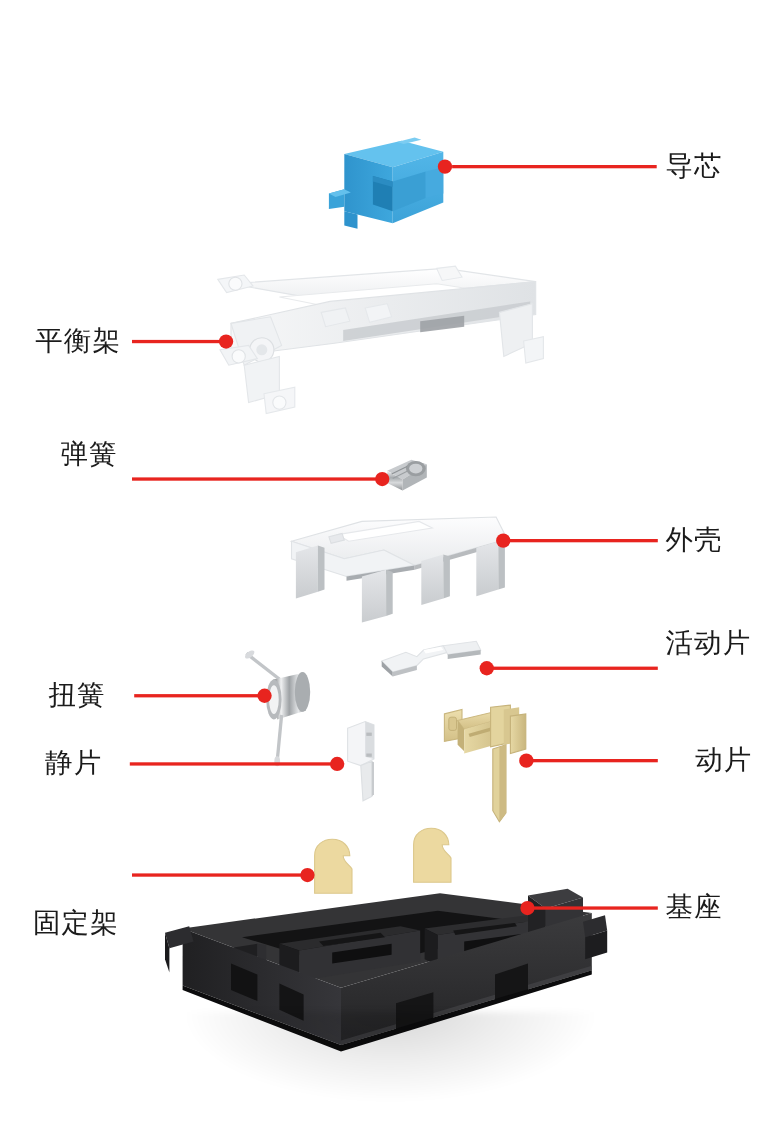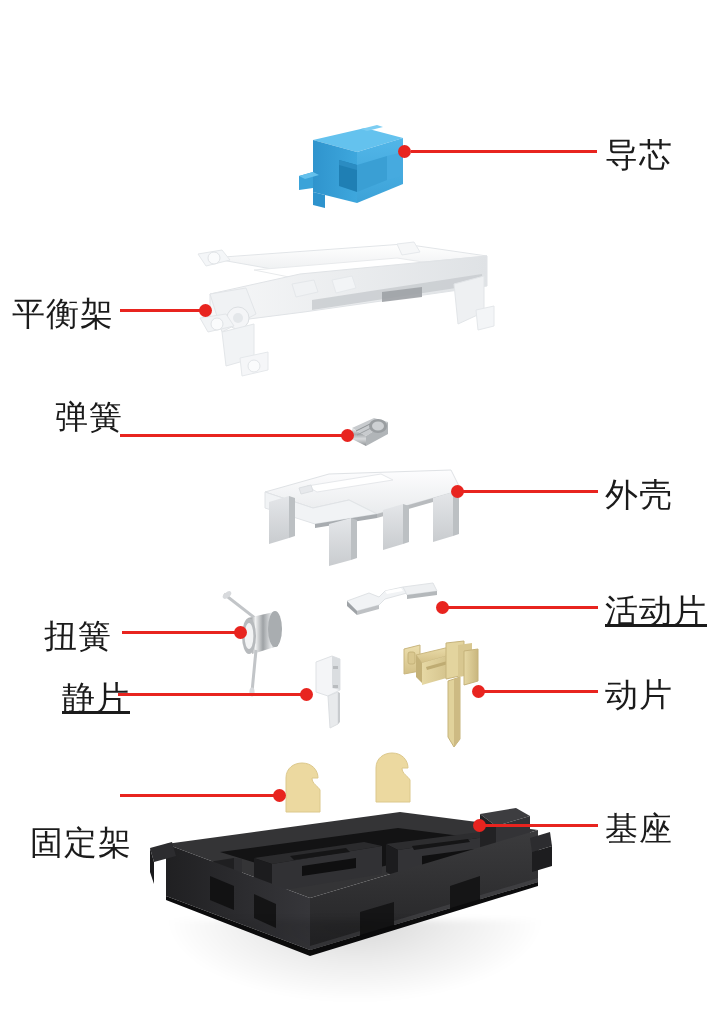--- a/index.html
+++ b/index.html
@@ -11,21 +11,21 @@
     position:relative;
     width:710px;
     height:1031px;
     background:#ffffff;
     overflow:hidden;
   }
 
   
   .label{
     position:absolute;
-    font-size:33px;
+    font-size:25px;
     line-height:1;
     color:#1b1b1b;
     letter-spacing:1px;
     white-space:nowrap;
     font-family:"DejaVu Sans","Liberation Sans",sans-serif;
   }
   .label.right{ }
   .label.left{ }
 
   
@@ -374,45 +374,45 @@
   </div>
 
   <div class="refl"></div>
 
   <div class="leader" style="left:411px;top:150px;width:186px;"></div>
   <div class="dot" style="left:398px;top:145px;"></div>
   <div class="label right" style="left:605px;top:138px;">导芯</div>
 
   <div class="leader" style="left:120px;top:309px;width:82px;"></div>
   <div class="dot" style="left:199px;top:304px;"></div>
-  <div class="label left" style="left:12px;top:297px;">平衡架</div>
+  <div class="label left" style="left:32px;top:297px;">平衡架</div>
 
   <div class="leader" style="left:120px;top:434px;width:224px;"></div>
   <div class="dot" style="left:341px;top:429px;"></div>
   <div class="label left" style="left:55px;top:400px;">弹簧</div>
 
   <div class="leader" style="left:463px;top:490px;width:135px;"></div>
   <div class="dot" style="left:451px;top:485px;"></div>
   <div class="label right" style="left:605px;top:478px;">外壳</div>
 
   <div class="leader" style="left:448px;top:606px;width:150px;"></div>
   <div class="dot" style="left:436px;top:601px;"></div>
-  <div class="label right" style="left:605px;top:594px;text-decoration:underline;">活动片</div>
+  <div class="label right" style="left:605px;top:572px;">活动片</div>
 
   <div class="leader" style="left:122px;top:631px;width:117px;"></div>
   <div class="dot" style="left:234px;top:626px;"></div>
   <div class="label left" style="left:44px;top:619px;">扭簧</div>
 
   <div class="leader" style="left:118px;top:693px;width:186px;"></div>
   <div class="dot" style="left:300px;top:688px;"></div>
-  <div class="label left" style="left:62px;top:681px;text-decoration:underline;">静片</div>
+  <div class="label left" style="left:41px;top:681px;">静片</div>
 
   <div class="leader" style="left:484px;top:690px;width:114px;"></div>
   <div class="dot" style="left:472px;top:685px;"></div>
-  <div class="label right" style="left:605px;top:678px;text-align:right;">动片</div>
+  <div class="label right" style="left:632px;top:678px;text-align:right;">动片</div>
 
   <div class="leader" style="left:120px;top:794px;width:156px;"></div>
   <div class="dot" style="left:273px;top:789px;"></div>
   <div class="label left" style="left:30px;top:826px;">固定架</div>
 
   <div class="leader" style="left:485px;top:824px;width:113px;"></div>
   <div class="dot" style="left:473px;top:819px;"></div>
   <div class="label right" style="left:605px;top:812px;text-align:center;">基座</div>
 
 </div>

